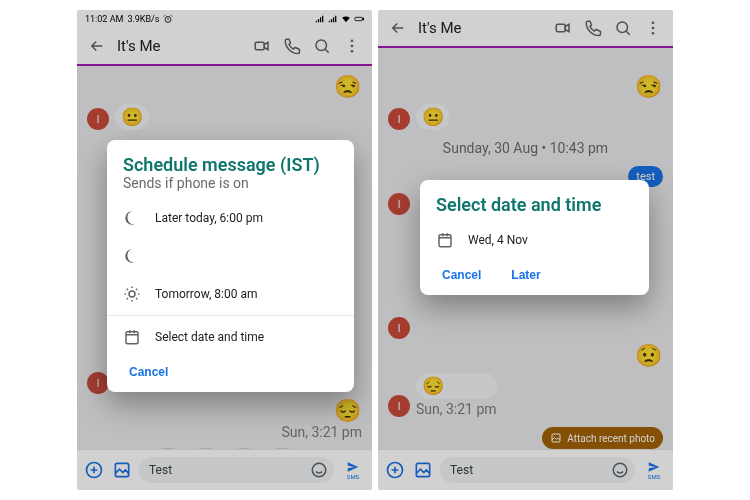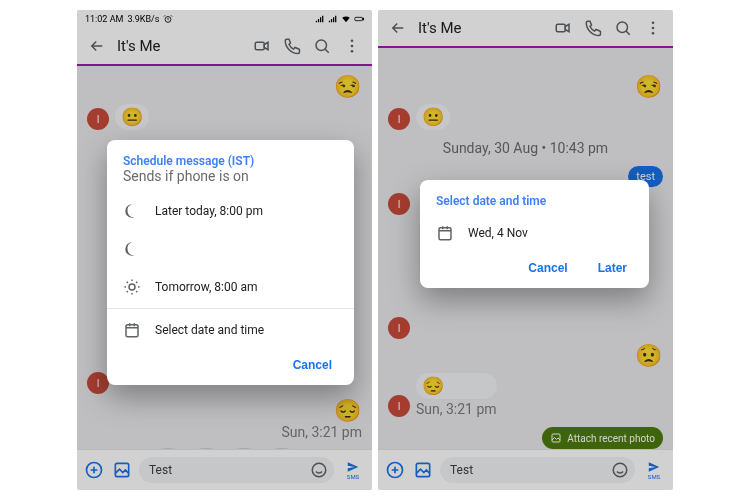--- a/index.html
+++ b/index.html
@@ -22,38 +22,38 @@
   .row{display:flex;align-items:flex-end;margin:6px 0;gap:6px;}
   .row.out{justify-content:flex-end;}
   .avatar{width:22px;height:22px;border-radius:50%;background:#c84b3b;color:#fff;font-size:10px;display:flex;align-items:center;justify-content:center;}
   .bubble{padding:5px 8px;border-radius:14px;font-size:11px;max-width:150px;line-height:1;}
   .bubble.out{background:#1a73e8;color:#fff;}
   .bubble.emoji{background:#f1f3f4;font-size:18px;padding:4px 6px;}
   .bubble.emoji-bare{background:transparent;font-size:22px;padding:0;}
   .time-under{font-size:14px;color:#7a7a7a;text-align:right;margin-top:2px;}
   .suggest-row{display:flex;gap:8px;justify-content:center;margin-top:8px;}
   .suggest{width:28px;height:22px;border:1px solid #cfcfcf;border-radius:12px;display:flex;align-items:center;justify-content:center;font-size:14px;background:#fbfbfb;}
-  .attach-chip{display:inline-flex;align-items:center;gap:5px;background:#4d7c0f;color:#fff;font-size:10px;padding:5px 8px;border-radius:14px;}
+  .attach-chip{display:inline-flex;align-items:center;gap:5px;background:#a16207;color:#fff;font-size:10px;padding:5px 8px;border-radius:14px;}
   
   .compose{position:absolute;bottom:0;left:0;right:0;height:40px;background:#fff;display:flex;align-items:center;padding:0 6px;gap:6px;border-top:1px solid #e3e3e3;}
   .compose .circ{width:22px;height:22px;color:#1a73e8;display:flex;align-items:center;justify-content:center;}
   .compose .circ svg{width:20px;height:20px;}
   .compose .input{flex:1;background:#f1f3f4;border-radius:16px;height:26px;display:flex;align-items:center;padding:0 30px 0 10px;font-size:12px;color:#3c4043;position:relative;}
   .compose .input .smiley{position:absolute;right:6px;top:4px;color:#5f6368;}
   .compose .send{width:26px;height:26px;color:#1a73e8;display:flex;flex-direction:column;align-items:center;justify-content:center;}
   .compose .send svg{width:18px;height:14px;}
   .compose .send .lbl{font-size:6px;line-height:1;color:#1a73e8;}
   
   .dialog{position:absolute;background:#fff;border-radius:8px;box-shadow:0 12px 30px rgba(0,0,0,0.35);z-index:5;padding:14px 0 6px 0;}
-  .dialog .dlg-title{font-size:12px;font-weight:600;color:#3b82f6;padding:0 16px;}
+  .dialog .dlg-title{font-size:18px;font-weight:600;color:#0f766e;padding:0 16px;}
   .dialog .dlg-sub{font-size:14px;color:#6b6b6b;padding:0 16px 8px 16px;}
   .opt{display:flex;align-items:center;gap:14px;padding:10px 16px;font-size:12px;color:#202124;}
   .opt svg{width:18px;height:18px;flex-shrink:0;color:#5f6368;}
   .dlg-divider{height:1px;background:#e6e6e6;margin:2px 0;}
-  .dlg-actions{display:flex;justify-content:flex-end;gap:18px;padding:8px 16px 6px 16px;}
+  .dlg-actions{display:flex;justify-content:flex-start;gap:18px;padding:8px 16px 6px 16px;}
   .dlg-btn{font-size:12px;font-weight:600;color:#1a73e8;background:none;border:none;}
 </style>
 </head>
 <body>
 
 <div class="stage">
 
   <div class="phone">
     <div class="status">
       <div class="left">
@@ -170,21 +170,21 @@
 
     <div class="scrim"></div>
 
     <div class="dialog" style="left:30px;right:18px;top:130px;">
       <div class="dlg-title">Schedule message (IST)</div>
       <div class="dlg-sub">Sends if phone is on</div>
       <div class="opt">
         <svg viewBox="0 0 24 24" fill="currentColor">
             <path d="M12 3a9 9 0 0 0 0 18c1 0 2-.2 3-.5A9 9 0 0 1 12 3z"></path>
           </svg>
-        <span>Later today, 8:00 pm</span>
+        <span>Later today, 6:00 pm</span>
       </div>
       <div class="opt">
         <svg viewBox="0 0 24 24" fill="currentColor">
             <path d="M12 3a9 9 0 0 0 0 18c1 0 2-.2 3-.5A9 9 0 0 1 12 3z"></path>
           </svg>
       </div>
       <div class="opt">
         <svg viewBox="0 0 24 24" fill="none" stroke="currentColor" stroke-width="2">
             <circle cx="12" cy="12" r="4"></circle>
             <path d="M12 2v2M12 20v2M4 12H2M22 12h-2M5 5l1.5 1.5M17.5 17.5L19 19M5 19l1.5-1.5M17.5 6.5L19 5"></path>

